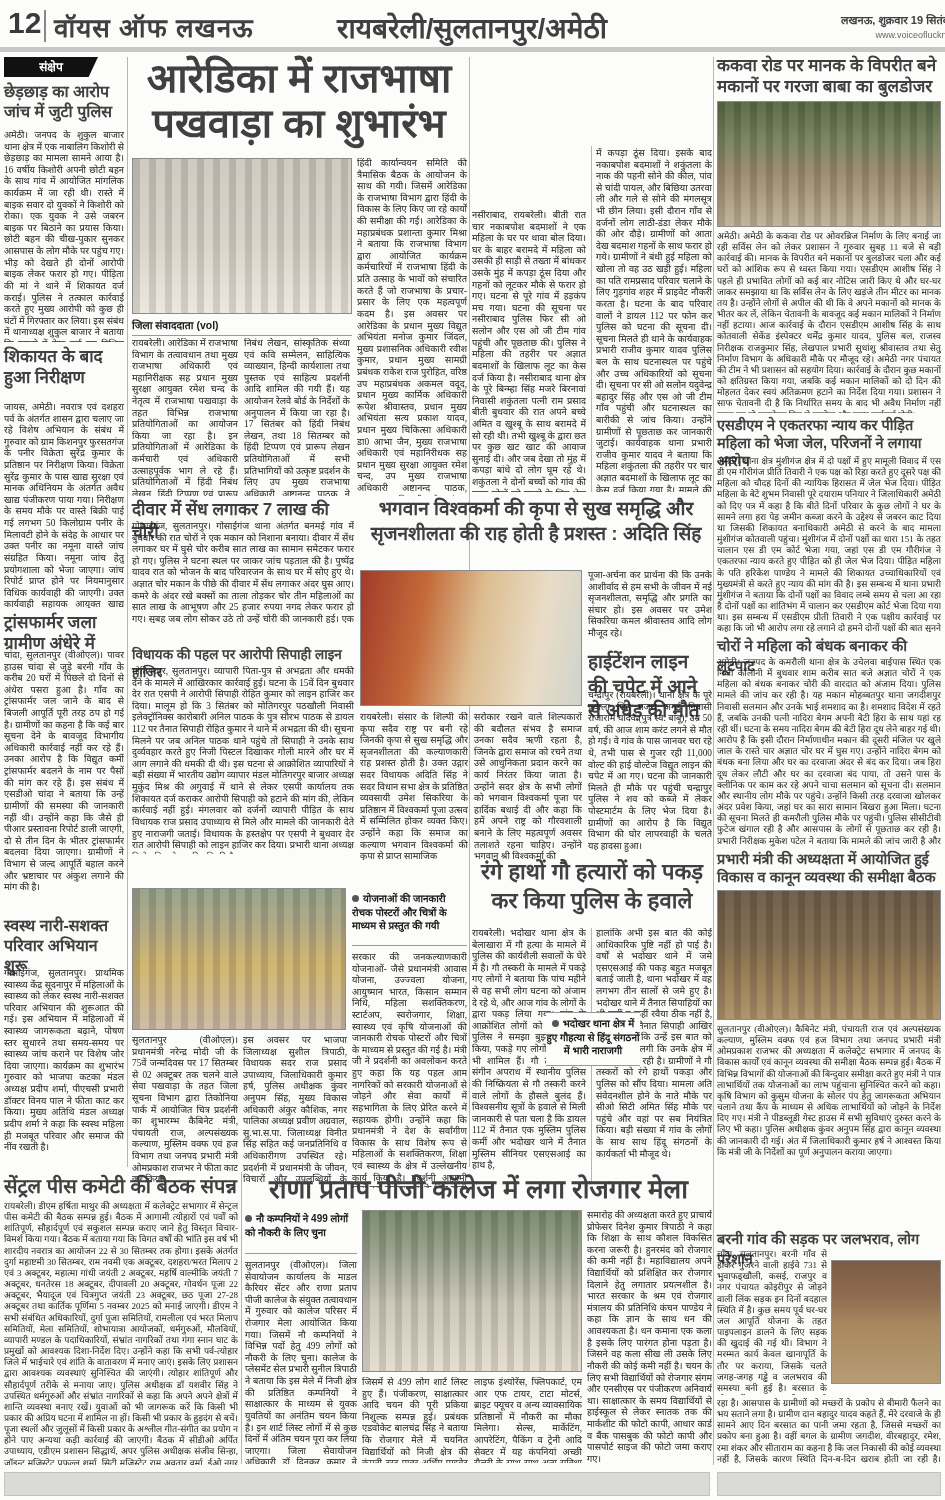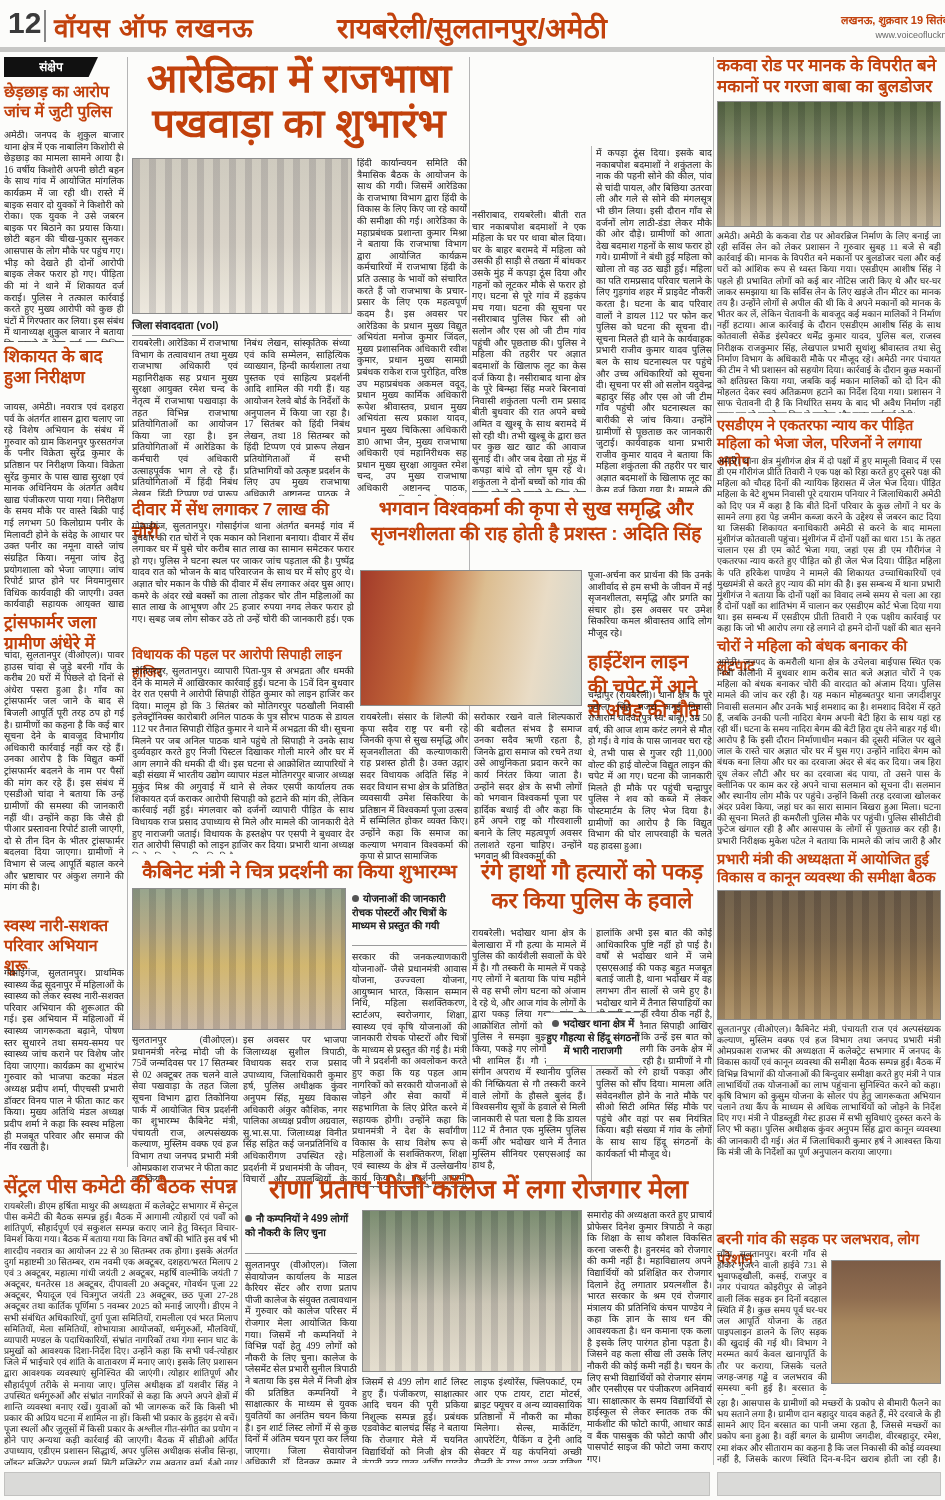--- a/index.html
+++ b/index.html
@@ -1,19 +1,19 @@
 <!DOCTYPE html>
 <html><head>
 <meta charset="utf-8">
 <style>
   html,body{margin:0;padding:0;background:#e8e6e1;}
   .page{position:relative;width:945px;height:1500px;margin:0 auto;background:#fcfcfa;
         font-family:"Liberation Serif",serif;color:#1b1b1b;overflow:hidden;padding-left:40px;}
   .abs{position:absolute;box-sizing:border-box;}
-  .hl{font-family:"Liberation Sans",sans-serif;font-weight:bold;color:#c2410c;}
+  .hl{font-family:"Liberation Sans",sans-serif;font-weight:bold;color:#404040;}
   .hl-center{text-align:center;}
   .body-text{font-size:9.3px;line-height:1.25;text-align:justify;overflow:hidden;color:#1c1c1c;}
   .body-sm{font-size:9px;line-height:1.24;}
   .caption{font-family:"Liberation Sans",sans-serif;font-weight:bold;font-size:10.5px;}
   .subhead{font-family:"Liberation Sans",sans-serif;font-weight:bold;font-size:10px;line-height:1.35;overflow:hidden;}
   .subhead .dot{display:inline-block;width:7px;height:7px;border-radius:50%;background:#555;margin-right:4px;}
   .vrule{width:1px;background:#b5b5b5;}
   .photo{border:1px solid #8c8c8c;overflow:hidden;}
   .ph-texture{width:100%;height:100%;
       background:repeating-linear-gradient(90deg,rgba(40,40,60,0.14) 0 7px,rgba(255,255,255,0.05) 7px 16px);}
@@ -101,21 +101,20 @@
   <div class="abs photo" style="left:717px;top:890px;width:224px;height:130px;background:linear-gradient(180deg,#6b5a44 0%,#7c6648 38%,#96794f 68%,#ad9166 100%);">
       <div class="ph-texture"></div>
     </div>
   <div class="abs body-text body-sm" style="left:717px;top:1024px;width:224px;height:198px;">सुलतानपुर (वीओएल)। कैबिनेट मंत्री, पंचायती राज एवं अल्पसंख्यक कल्याण, मुस्लिम वक्फ एवं हज विभाग तथा जनपद प्रभारी मंत्री ओमप्रकाश राजभर की अध्यक्षता में कलेक्ट्रेट सभागार में जनपद के विकास कार्यों एवं कानून व्यवस्था की समीक्षा बैठक सम्पन्न हुई। बैठक में विभिन्न विभागों की योजनाओं की बिन्दुवार समीक्षा करते हुए मंत्री ने पात्र लाभार्थियों तक योजनाओं का लाभ पहुंचाना सुनिश्चित करने को कहा। कृषि विभाग को कुसुम योजना के सोलर पंप हेतु जागरूकता अभियान चलाने तथा कैंप के माध्यम से अधिक लाभार्थियों को जोड़ने के निर्देश दिए गए। मंत्री ने पीडब्लूडी गेस्ट हाउस में सभी सुविधाएं दुरुस्त करने के लिए भी कहा। पुलिस अधीक्षक कुंवर अनुपम सिंह द्वारा कानून व्यवस्था की जानकारी दी गई। अंत में जिलाधिकारी कुमार हर्ष ने आश्वस्त किया कि मंत्री जी के निर्देशों का पूर्ण अनुपालन कराया जाएगा।</div>
 
   <div class="abs hl" style="left:717px;top:1228px;width:224px;font-size:14.5px;">बरनी गांव की सड़क पर जलभराव, लोग परेशान</div>
   <div class="abs body-text body-sm" style="left:717px;top:1249px;width:110px;height:146px;">चाँदा, सुलतानपुर। बरनी गाँव से होकर गुजरने वाली हाईवे 731 से भुवाफड्खौली, कसई, राजपुर व नगर पंचायत कोइरीपुर से जोड़ने वाली लिंक सड़क इन दिनों बदहाल स्थिति में है। कुछ समय पूर्व घर-घर जल आपूर्ति योजना के तहत पाइपलाइन डालने के लिए सड़क की खुदाई की गई थी। विभाग ने मरम्मत कार्य केवल खानापूर्ति के तौर पर कराया, जिसके चलते जगह-जगह गड्ढे व जलभराव की समस्या बनी हुई है। बरसात के मौसम में सड़क पर पानी भर जाने से आवागमन बाधित हो</div>
   <div class="abs photo" style="left:831px;top:1260px;width:110px;height:124px;background:linear-gradient(180deg,#7c5c46 0%,#8f6d50 30%,#a8885f 52%,#b79c74 100%);"></div>
   <div class="abs body-text body-sm" style="left:717px;top:1398px;width:224px;height:66px;">रहा है। आसपास के ग्रामीणों को मच्छरों के प्रकोप से बीमारी फैलने का भय सताने लगा है। ग्रामीण दान बहादुर यादव कहते हैं, मेरे दरवाजे के ही सामने आए दिन बरसात का पानी जमा रहता है, जिससे मच्छरों का प्रकोप बना हुआ है। वहीं बगल के ग्रामीण जगदीश, वीरबहादुर, रमेश, रमा शंकर और सीताराम का कहना है कि जल निकासी की कोई व्यवस्था नहीं है, जिसके कारण स्थिति दिन-ब-दिन खराब होती जा रही है। ग्रामीणों ने संबंधित विभाग से शीघ्र ही सड़क की समुचित मरम्मत और पानी निकासी की ठोस व्यवस्था करने की मांग की है।</div>
 
-  <div class="abs hl hl-center" style="left:132px;top:858px;width:335px;font-size:19px;">कैबिनेट मंत्री ने चित्र प्रदर्शनी का किया शुभारम्भ</div>
   <div class="abs photo" style="left:132px;top:888px;width:214px;height:142px;background:linear-gradient(180deg,#93a087 0%,#b3a77f 30%,#d0b368 55%,#cbb9a4 100%);">
       <div class="ph-texture"></div>
     </div>
   <div class="abs subhead rule-b" style="left:352px;top:892px;width:115px;height:54px;"><span class="dot"></span><span>योजनाओं की जानकारी रोचक पोस्टरों और चित्रों के माध्यम से प्रस्तुत की गयी</span></div>
   <div class="abs body-text" style="left:352px;top:952px;width:115px;height:236px;">सरकार की जनकल्याणकारी योजनाओं- जैसे प्रधानमंत्री आवास योजना, उज्ज्वला योजना, आयुष्मान भारत, किसान सम्मान निधि, महिला सशक्तिकरण, स्टार्टअप, स्वरोजगार, शिक्षा, स्वास्थ्य एवं कृषि योजनाओं की जानकारी रोचक पोस्टरों और चित्रों के माध्यम से प्रस्तुत की गई है। मंत्री जी ने प्रदर्शनी का अवलोकन करते हुए कहा कि यह पहल आम नागरिकों को सरकारी योजनाओं से जोड़ने और सेवा कार्यों में सहभागिता के लिए प्रेरित करने में सहायक होगी। उन्होंने कहा कि प्रधानमंत्री ने देश के सर्वांगीण विकास के साथ विशेष रूप से महिलाओं के सशक्तिकरण, शिक्षा एवं स्वास्थ्य के क्षेत्र में उल्लेखनीय कार्य किया है। प्रदर्शनी आगामी दिनों तक जनसामान्य के लिए खुली रहेगी।</div>
   <div class="abs body-text" style="left:132px;top:1035px;width:106px;height:152px;">सुलतानपुर (वीओएल)। प्रधानमंत्री नरेन्द्र मोदी जी के 75वें जन्मदिवस पर 17 सितम्बर से 02 अक्टूबर तक चलने वाले सेवा पखवाड़ा के तहत जिला सूचना विभाग द्वारा तिकोनिया पार्क में आयोजित चित्र प्रदर्शनी का शुभारम्भ कैबिनेट मंत्री, पंचायती राज, अल्पसंख्यक कल्याण, मुस्लिम वक्फ एवं हज विभाग तथा जनपद प्रभारी मंत्री ओमप्रकाश राजभर ने फीता काट कर किया।</div>
   <div class="abs body-text" style="left:243px;top:1035px;width:104px;height:152px;">इस अवसर पर भाजपा जिलाध्यक्ष सुशील त्रिपाठी, विधायक सदर राज प्रसाद उपाध्याय, जिलाधिकारी कुमार हर्ष, पुलिस अधीक्षक कुंवर अनुपम सिंह, मुख्य विकास अधिकारी अंकुर कौशिक, नगर पालिका अध्यक्ष प्रवीण अग्रवाल, सु.भा.स.पा. जिलाध्यक्ष विनीत सिंह सहित कई जनप्रतिनिधि व अधिकारीगण उपस्थित रहे। प्रदर्शनी में प्रधानमंत्री के जीवन, विचारों और उपलब्धियों के साथ-साथ केंद्र व राज्य</div>
 
   <div class="abs hl hl-center" style="left:472px;top:858px;width:240px;height:62px;font-size:22px;line-height:1.3;">रंगे हाथों गौ हत्यारों को पकड़ कर किया पुलिस के हवाले</div>
   <div class="abs body-text" style="left:472px;top:928px;width:114px;height:256px;">रायबरेली। भदोखर थाना क्षेत्र के बेलाखारा में गौ हत्या के मामले में पुलिस की कार्यशैली सवालों के घेरे में है। गौ तस्करी के मामले में पकड़े गए लोगों ने बताया कि पांच महीने से वह सभी लोग घटना को अंजाम दे रहे थे, और आज गांव के लोगों के द्वारा पकड़ लिया गया। गांव के आक्रोशित लोगों को किसी तरह पुलिस ने समझा बुझा कर शांत किया, पकड़े गए लोगों में महिलाएं भी शामिल हैं। गौ तस्करी जैसे संगीन अपराध में स्थानीय पुलिस की निष्क्रियता से गौ तस्करी करने वाले लोगों के हौसले बुलंद हैं। विश्वसनीय सूत्रों के हवाले से मिली जानकारी से पता चला है कि डायल 112 में तैनात एक मुस्लिम पुलिस कर्मी और भदोखर थाने में तैनात मुस्लिम सीनियर एसएसआई का हाथ है,</div>

